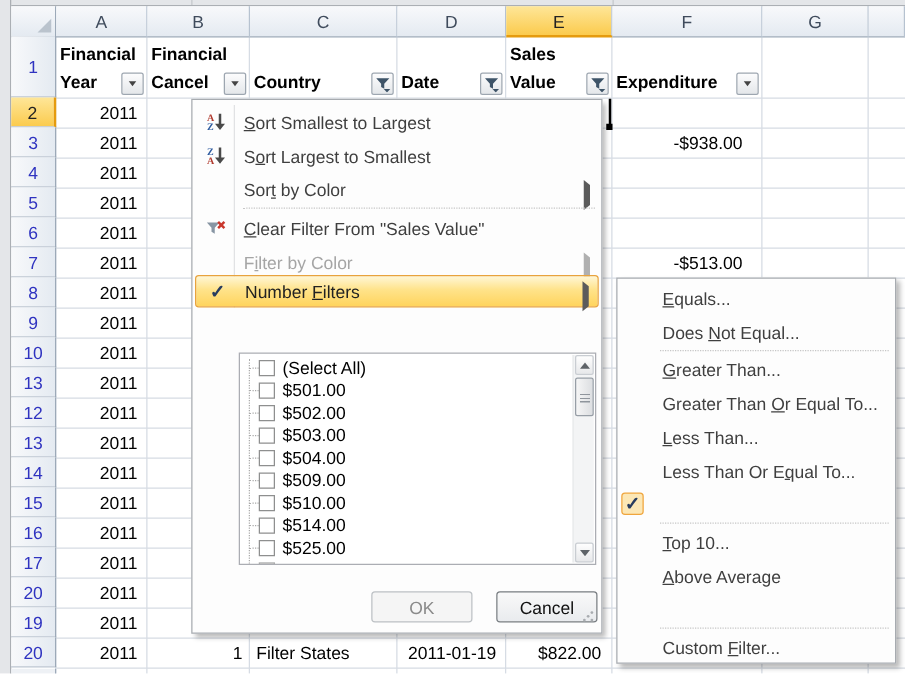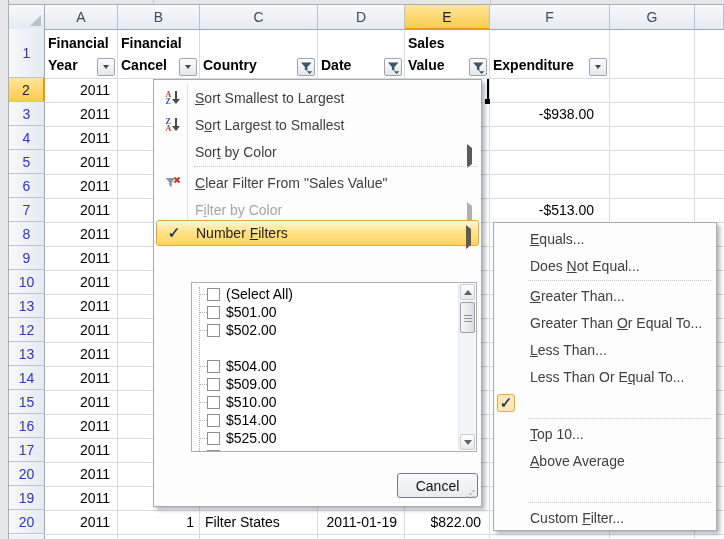--- a/index.html
+++ b/index.html
@@ -255,20 +255,24 @@
           <span class="lbl">(Select All)</span>
         </div>
         <div class="lvi" style="top: 20px;">
           <span class="cb"></span>
           <span class="lbl">$501.00</span>
         </div>
         <div class="lvi" style="top: 38px;">
           <span class="cb"></span>
           <span class="lbl">$502.00</span>
         </div>
+        <div class="lvi" style="top: 56px;">
+          <span class="cb"></span>
+          <span class="lbl">$503.00</span>
+        </div>
         <div class="lvi" style="top: 74px;">
           <span class="cb"></span>
           <span class="lbl">$504.00</span>
         </div>
         <div class="lvi" style="top: 92px;">
           <span class="cb"></span>
           <span class="lbl">$509.00</span>
         </div>
         <div class="lvi" style="top: 110px;">
           <span class="cb"></span>
@@ -289,20 +293,21 @@
         <div class="sbar">
         <div class="sbtn" style="top:0;">
             <span class="tri-up"></span>
           </div>
         <div class="sthumb"></div>
         <div class="sbtn" style="bottom:0;">
             <span class="tri-dn"></span>
           </div>
       </div>
     </div>
+    <div class="btn ok">OK</div>
     <div class="btn cancel">Cancel</div>
     <span class="grip"><svg width="13" height="13" viewBox="0 0 13 13">
           <circle cx="10.5" cy="4" r="1.1" fill="#A8ACB0"></circle>
           <circle cx="10.5" cy="10" r="1.1" fill="#A8ACB0"></circle>
           <circle cx="4.5" cy="10" r="1.1" fill="#A8ACB0"></circle>
           <circle cx="7.5" cy="7" r="1.1" fill="#A8ACB0"></circle>
         </svg></span>
   <div class="mi" style="top: 4px;">
         <span class="ic">
           <span class="azc">

